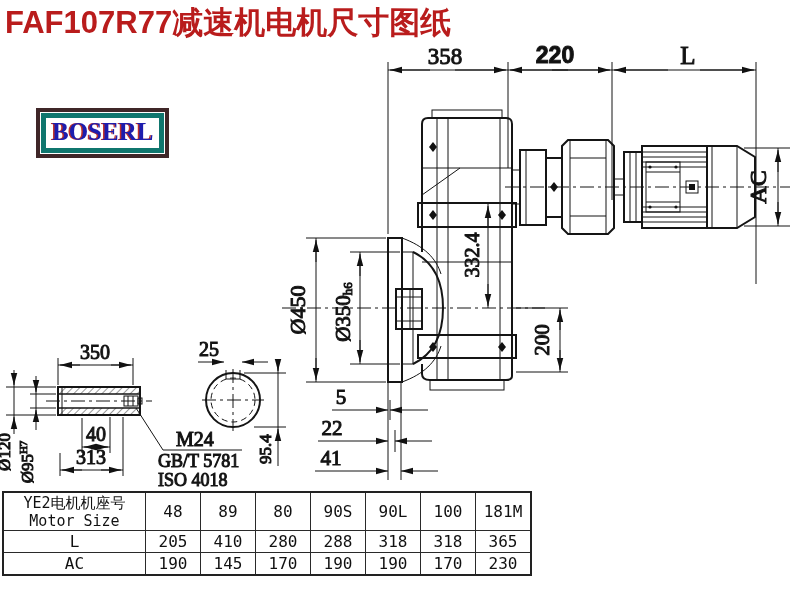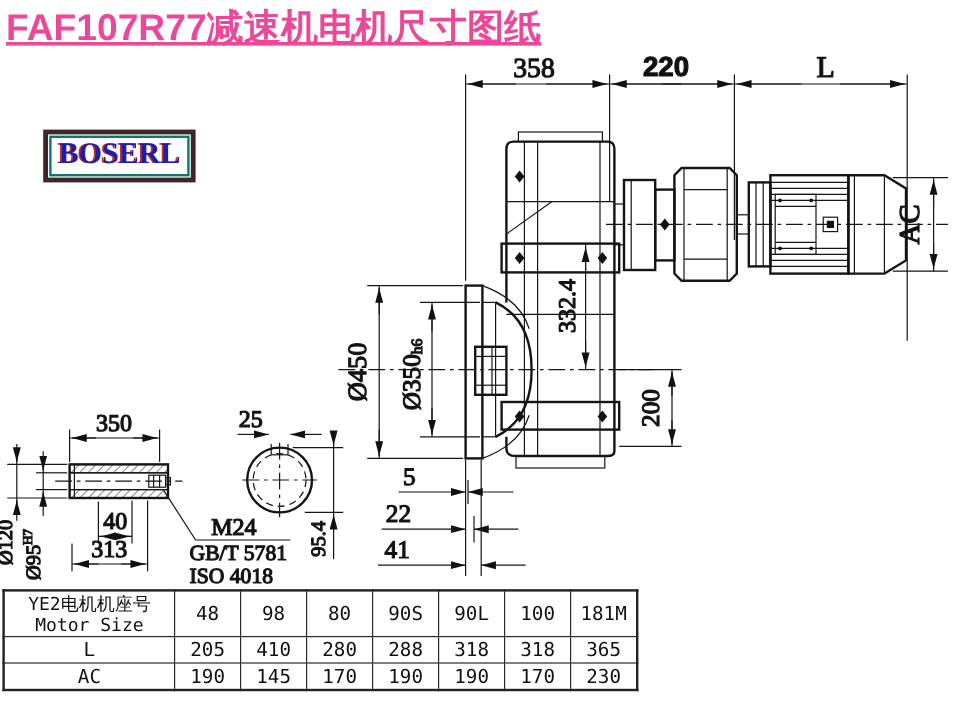--- a/index.html
+++ b/index.html
@@ -1,21 +1,21 @@
 <!DOCTYPE html>
 <html><head>
 <meta charset="utf-8">
 <style>
   html,body{margin:0;padding:0;background:#fff;}
   #stage{position:relative;width:800px;height:596px;background:#ffffff;overflow:hidden;
          font-family:"Liberation Sans","DejaVu Sans",sans-serif;}
-  #title{position:absolute;left:5px;top:2px;font-size:31px;font-weight:bold;color:#ec4899;
-         letter-spacing:0px;white-space:nowrap;text-decoration:underline;}
+  #title{position:absolute;left:5px;top:2px;font-size:31px;font-weight:bold;color:#b91c1c;
+         letter-spacing:0px;white-space:nowrap;}
   #logo{position:absolute;left:36px;top:108px;border:4px solid #3f2628;background:#fff;}
-  #logo .inner{border:2px solid #0f766e;margin:1px;padding:0px 6px 2px 6px;}
+  #logo .inner{border:5px solid #0f766e;margin:1px;padding:0px 6px 2px 6px;}
   #logo .txt{font-family:"Liberation Serif","DejaVu Serif",serif;font-weight:bold;font-size:25px;
          color:#1d1dae;text-shadow:-1.5px 0 0 #c03028;}
   svg text{font-family:"Liberation Serif","DejaVu Serif",serif;fill:#111;}
   svg .sans{font-family:"Liberation Sans","DejaVu Sans",sans-serif;font-weight:bold;}
   #spec-table{position:absolute;left:2px;top:491px;}
   table{border-collapse:collapse;table-layout:fixed;background:#fff;
         font-family:"DejaVu Sans Mono","Liberation Mono",monospace;color:#111;}
   td{border:1px solid #2a2a2a;text-align:center;font-size:16px;padding:0;overflow:hidden;}
   table{border:2px solid #222;}
   td.lab{width:141px;}
@@ -289,21 +289,21 @@
     <table>
       <tbody>
           <tr class="hdr">
         <td class="lab">
           <div class="hdr-cell">
             <div>YE2电机机座号</div>
             <div>Motor Size</div>
           </div>
         </td>
         <td class="val">48</td>
-        <td class="val">98</td>
+        <td class="val">89</td>
         <td class="val">80</td>
         <td class="val">90S</td>
         <td class="val">90L</td>
         <td class="val">100</td>
         <td class="val">181M</td>
       </tr>
       <tr class="data">
         <td class="lab">L</td>
         <td class="val">205</td>
         <td class="val">410</td>

